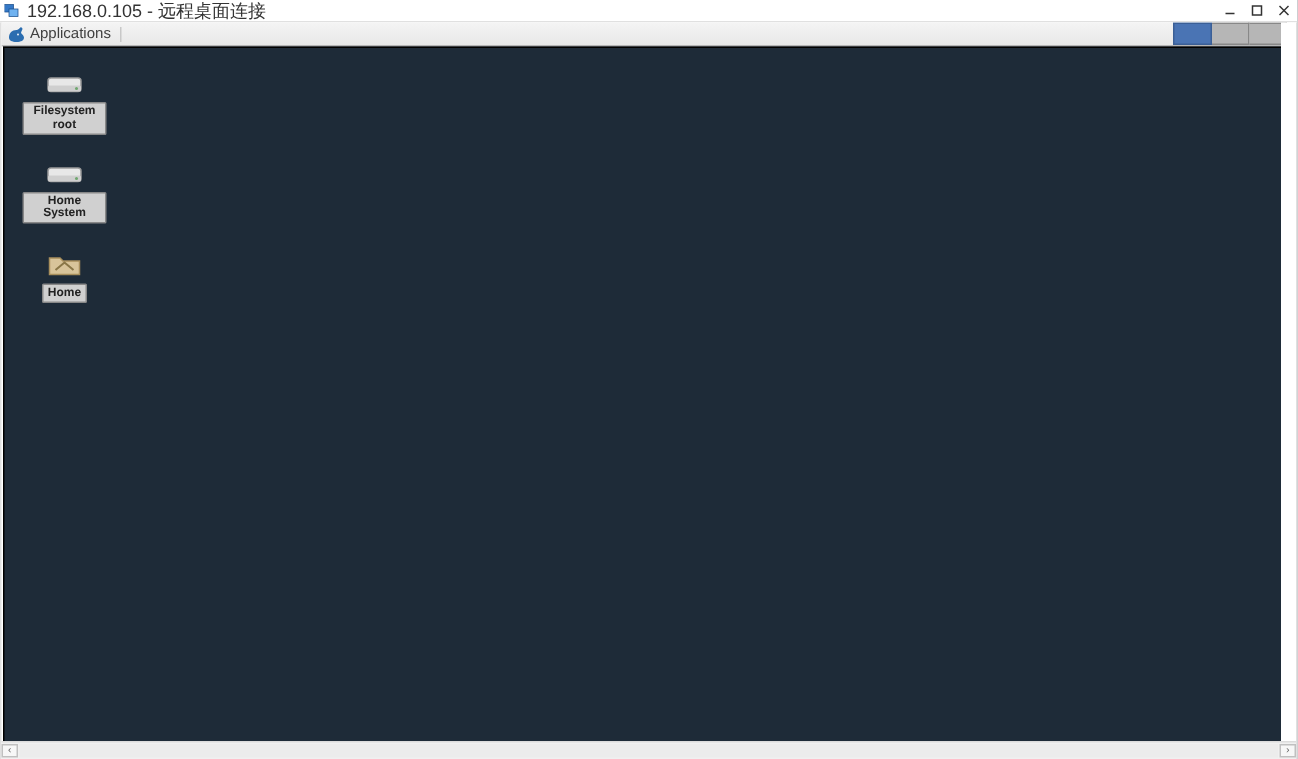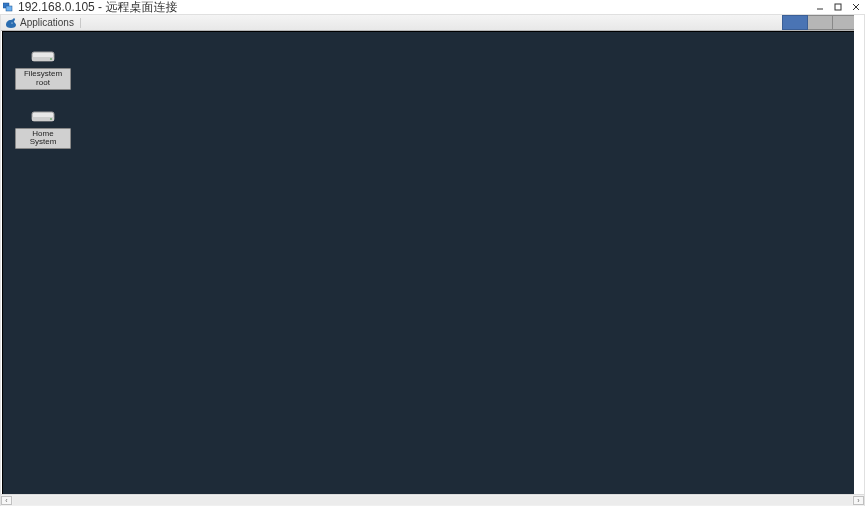--- a/index.html
+++ b/index.html
@@ -171,20 +171,21 @@
   }
 
   
   .desktop-icons {
     position: absolute;
     top: 16px;
     left: 12px;
     display: flex;
     flex-direction: column;
     gap: 18px;
+    font-weight: bold;
   }
   .dicon {
     display: flex;
     flex-direction: column;
     align-items: center;
     width: 56px;
   }
   .dicon .glyph {
     width: 24px;
     height: 16px;
@@ -281,20 +282,29 @@
           <span class="glyph">
             <svg width="24" height="16" viewBox="0 0 24 16">
                 <rect x="1" y="4" width="22" height="9" rx="2" fill="#e8e8e8" stroke="#9a9a9a"></rect>
                 <rect x="1" y="9" width="22" height="4" rx="1" fill="#cfcfcf"></rect>
                 <circle cx="20" cy="11" r="1" fill="#6fa86f"></circle>
               </svg>
           </span>
           <span class="label">Home System</span>
         </div>
 
+        <div class="dicon">
+          <span class="folder-glyph">
+            <svg width="24" height="18" viewBox="0 0 24 18">
+                <path d="M2 5 L9 5 L11 7 L22 7 L22 16 L2 16 Z" fill="#d8c49a" stroke="#a88f5c"></path>
+                <path d="M6 13 L12 8 L18 13" fill="none" stroke="#8a7748" stroke-width="1.4"></path>
+              </svg>
+          </span>
+          <span class="label">Home</span>
+        </div>
 
       </div>
     </div>
 
   </div>
 
   <div class="right-gutter"></div>
 
   <div class="hscrollbar">
     <div class="arrow">

